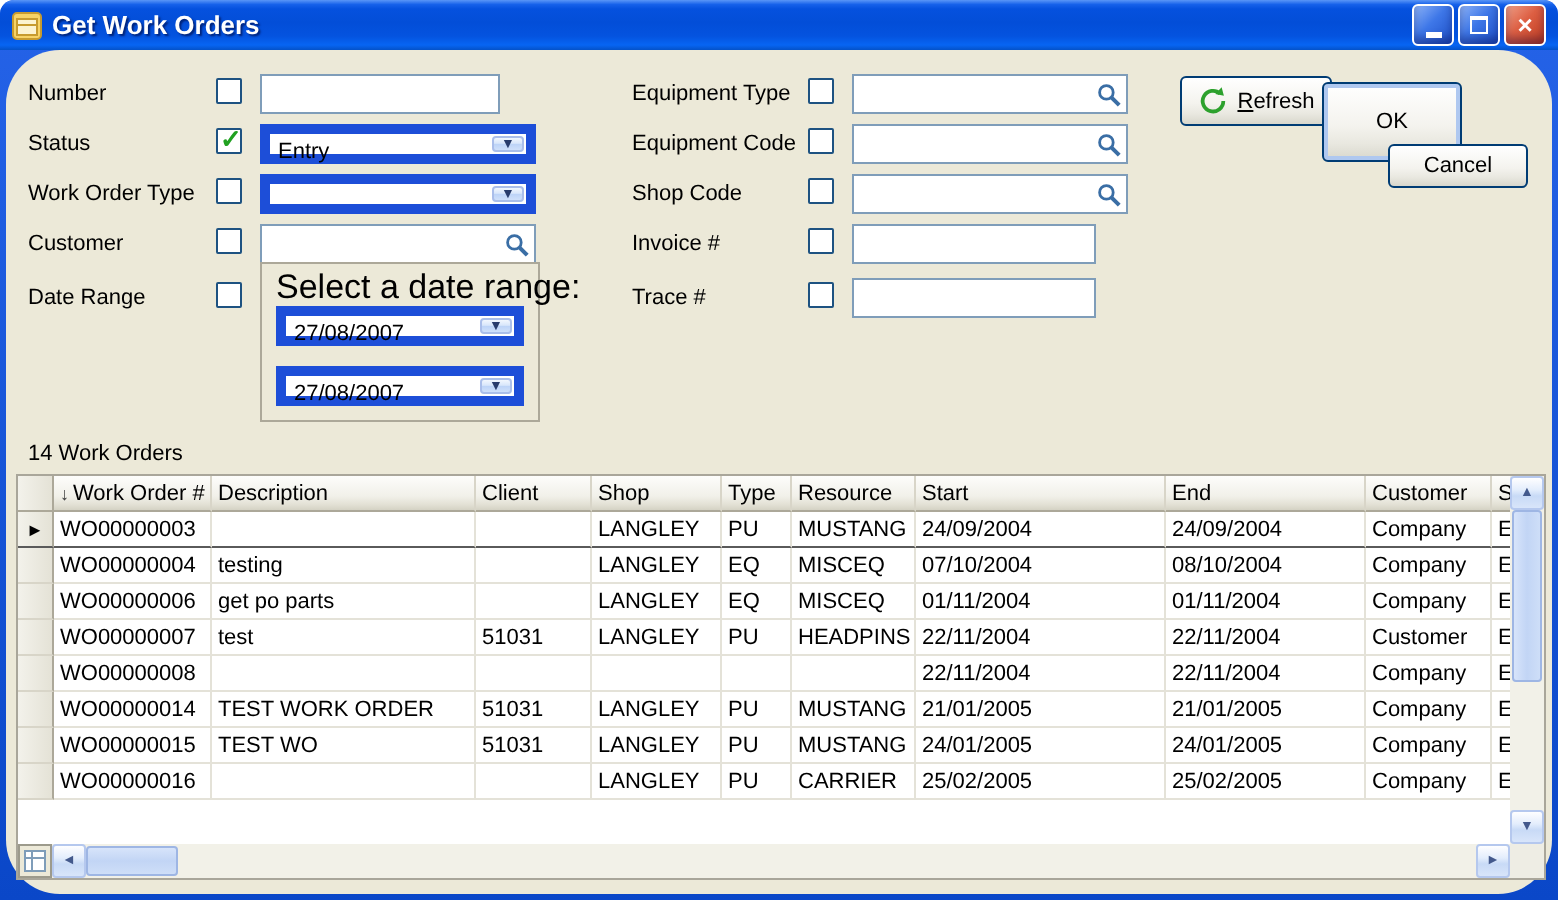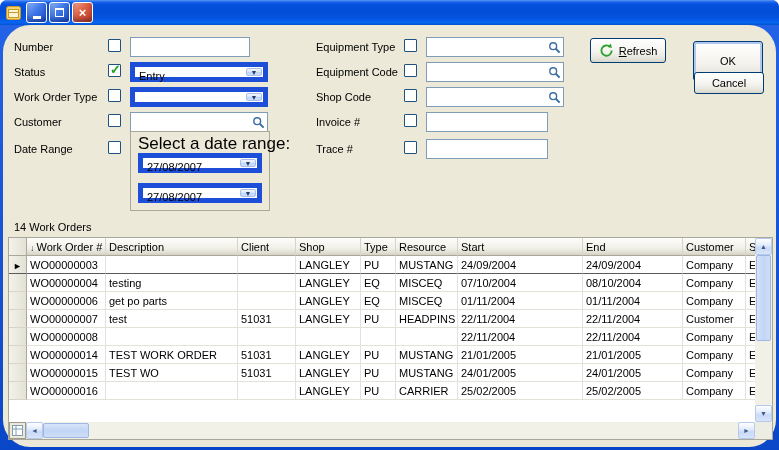--- a/index.html
+++ b/index.html
@@ -100,20 +100,21 @@
 <div class="window">
 
   <div class="titlebar">
     <span style="display:flex">
       <svg width="15" height="14" viewBox="0 0 15 14">
           <rect x="0.5" y="0.5" width="14" height="13" rx="2" fill="#F7D366" stroke="#C79B2F"></rect>
           <rect x="2.5" y="3.5" width="10" height="8" fill="#FCF3D0" stroke="#C79B2F"></rect>
           <line x1="2.5" y1="6.5" x2="12.5" y2="6.5" stroke="#C79B2F"></line>
         </svg>
     </span>
+    <span class="title-text">Get Work Orders</span>
     <div class="title-btns">
       <div class="tbtn winbtn">
           <span class="g-min"></span>
         </div>
       <div class="tbtn winbtn">
           <span class="g-max"></span>
         </div>
       <div class="tbtn closebtn">
           <span>×</span>
         </div>
@@ -213,21 +214,21 @@
 
     <button class="xpbtn" style="left:587px;top:13px;width:76px;height:25px">
       <span style="display:flex">
         <svg width="15" height="15" viewBox="0 0 16 16">
             <path d="M13.5 8a5.5 5.5 0 1 1-1.7-3.9" fill="none" stroke="#2DA12D" stroke-width="2"></path>
             <polygon points="12.6,0.6 13.8,5.2 9.2,4.2" fill="#2DA12D"></polygon>
           </svg>
       </span>
       <span><u>R</u>efresh</span>
     </button>
-    <button class="xpbtn default" style="left:690px;top:16px;width:70px;height:40px">
+    <button class="xpbtn default" style="left:658px;top:16px;width:70px;height:40px">
       <span>OK</span>
     </button>
     <button class="xpbtn" style="left:691px;top:47px;width:70px;height:22px">
       <span>Cancel</span>
     </button>
 
     <span class="lbl" style="left:11px;top:196px">14 Work Orders</span>
 
     <div class="grid">
       <div class="grid-viewport">

